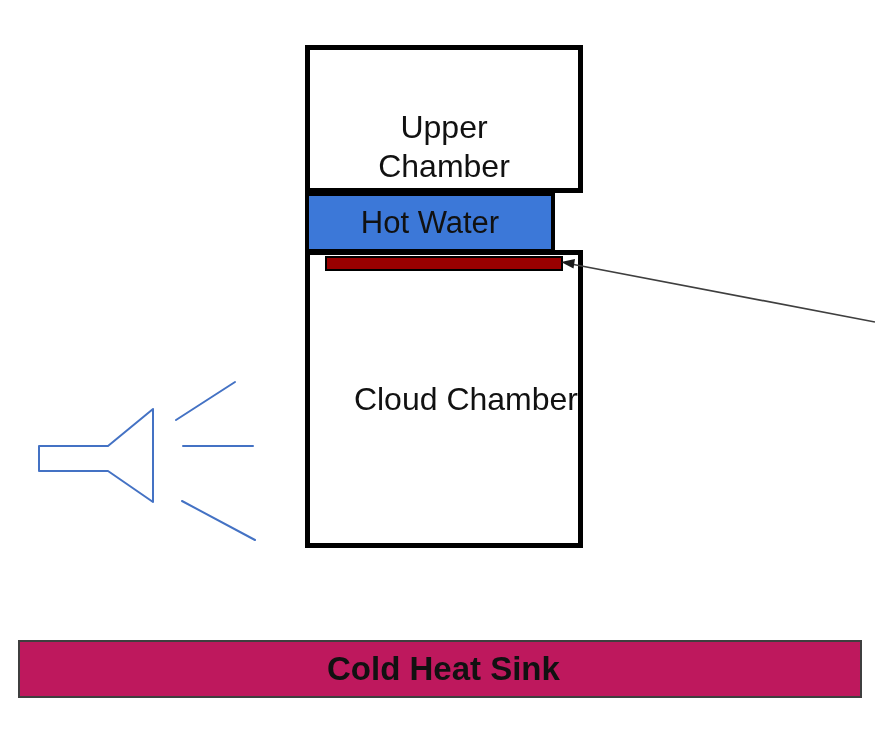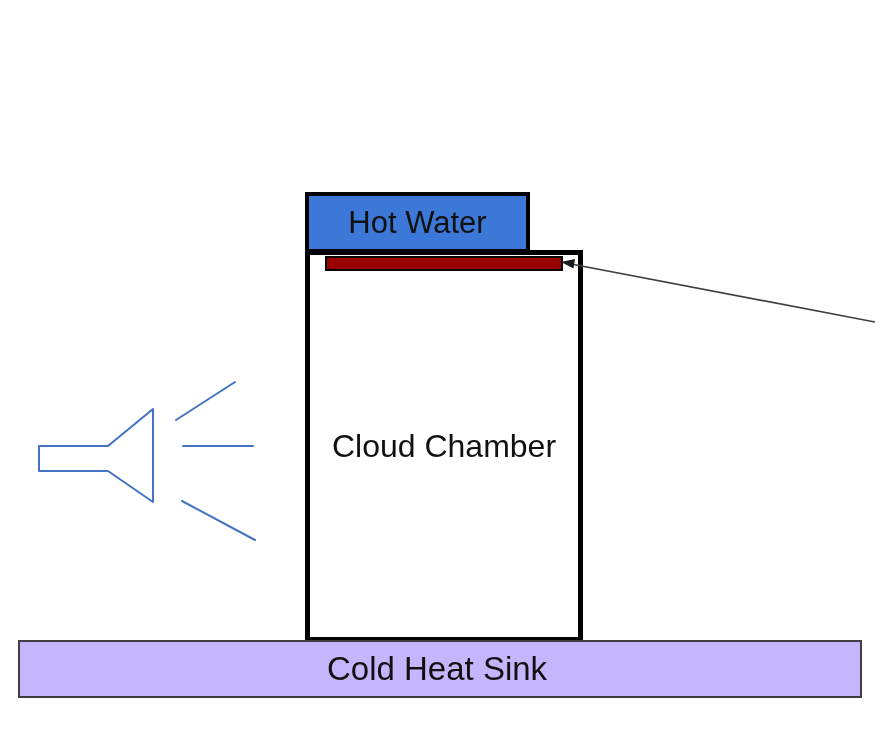--- a/index.html
+++ b/index.html
@@ -15,29 +15,29 @@
   .abs { position: absolute; box-sizing: border-box; }
 
   .upper-chamber {
     left: 305px; top: 45px; width: 278px; height: 148px;
     border: 5px solid #000000; background: #ffffff;
     display: flex; flex-direction: column; align-items: center; justify-content: flex-end;
     padding-bottom: 2px;
     font-size: 32px; line-height: 39px; text-align: center;
   }
   .hot-water {
-    left: 305px; top: 192px; width: 225px; height: 61px;
+    left: 305px; top: 192px; width: 250px; height: 61px;
     border: 4px solid #000000;
     display: flex; align-items: center; justify-content: center;
     font-size: 31px;
   }
   .cloud-chamber {
-    left: 305px; top: 250px; width: 278px; height: 392px;
+    left: 305px; top: 250px; width: 278px; height: 298px;
     border: 5px solid #000000; background: #ffffff;
-    display: flex; align-items: center; justify-content: center;
+    display: flex; align-items: center; justify-content: flex-end;
     font-size: 32px;
   }
   .heater-bar {
     left: 325px; top: 256px; width: 238px; height: 15px;
     border: 2px solid #000000;
     z-index: 3;
   }
   .heat-sink {
     left: 18px; top: 640px; width: 844px; height: 58px;
     border: 2px solid #3f3f3f;
@@ -51,32 +51,36 @@
   .overlay-svg {
     position: absolute; left: 0; top: 0; width: 875px; height: 730px;
     z-index: 5; pointer-events: none;
   }
 </style>
 </head>
 <body>
 
 <div class="stage">
 
+  <div class="abs upper-chamber">
+    <span>Upper</span>
+    <span>Chamber</span>
+  </div>
 
   <div class="abs hot-water" style="background-color: rgb(60, 120, 216);">
     <span>Hot Water</span>
   </div>
 
   <div class="abs cloud-chamber">
     <span>Cloud Chamber</span>
   </div>
 
   <div class="abs heater-bar" style="background-color: rgb(153, 0, 0);"></div>
 
-  <div class="abs heat-sink" style="background-color: #c4b5fd;">
+  <div class="abs heat-sink" style="background-color: #be185d; font-weight: bold;">
     <div class="heat-sink-text">
       <span>Cold Heat Sink</span>
     </div>
   </div>
 
   <svg class="overlay-svg" viewBox="0 0 875 730">
 
     <g fill="none" stroke-width="2" stroke-linejoin="round" stroke-linecap="round" stroke="#4472c4">
       <polygon points="39,446 108,446 153,409 153,502 108,471 39,471"></polygon>
       <line x1="176" y1="420" x2="235" y2="382"></line>

